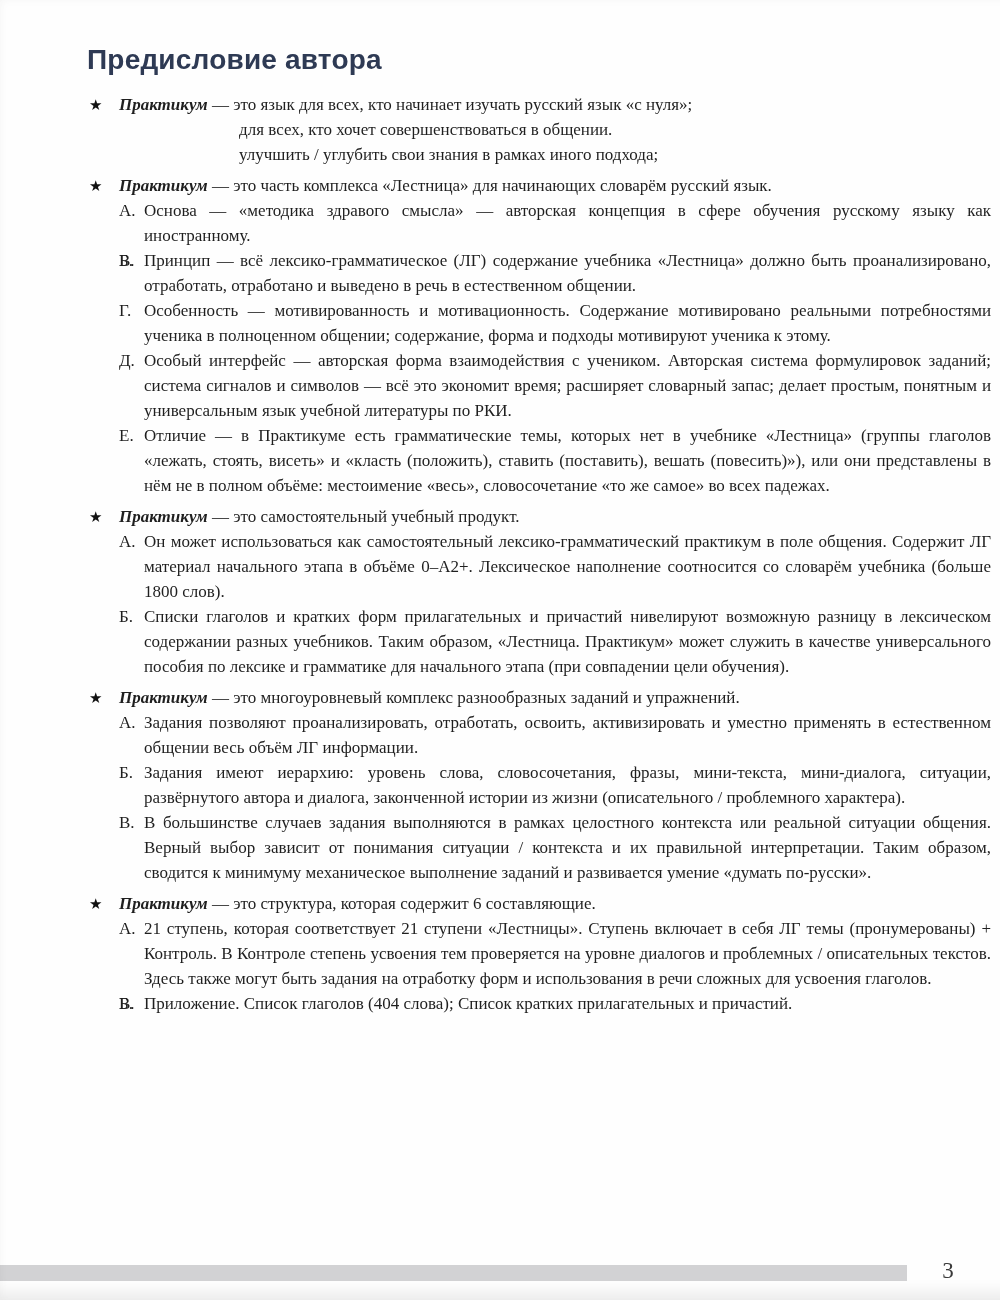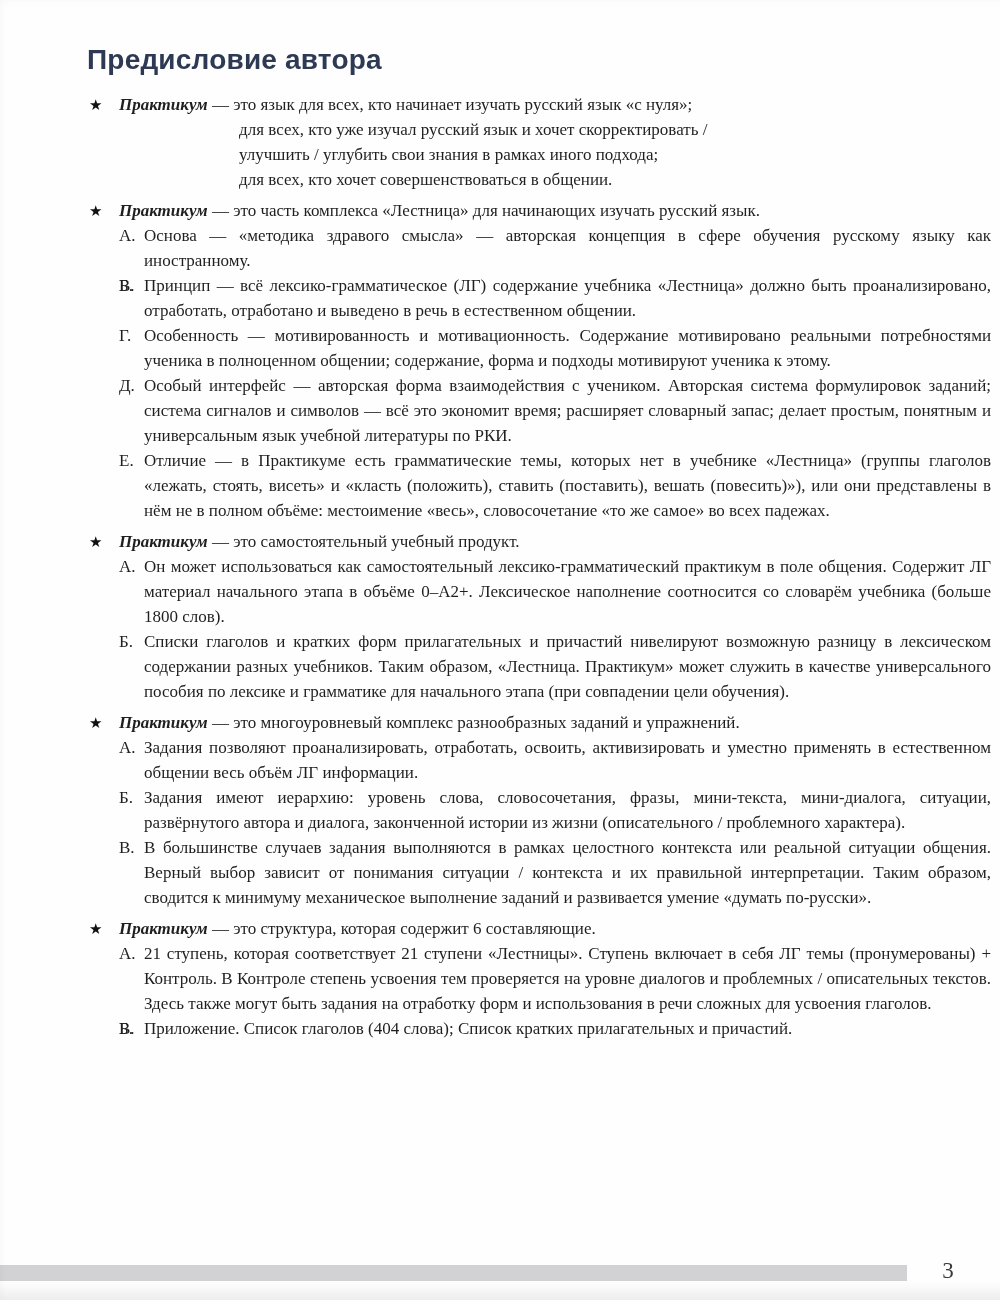--- a/index.html
+++ b/index.html
@@ -69,26 +69,25 @@
   }
 </style>
 </head>
 <body>
 
 <div class="page">
   <h1 class="title">Предисловие автора</h1>
   <div class="content" id="sections">
       <div class="section">
         <div class="lead"><span class="star">★</span><span class="lead-bold">Практикум</span><span class="lead-rest"> — это язык для всех, кто начинает изучать русский язык «с нуля»;</span></div>
-        <div class="hang">для всех, кто уже изучал русский язык и хочет скорректировать /</div>
+        <div class="hang">для всех, кто хочет совершенствоваться в общении.</div>
         <div class="hang">улучшить / углубить свои знания в рамках иного подхода;</div>
-        <div class="hang">для всех, кто хочет совершенствоваться в общении.</div>
       </div>
       <div class="section">
-        <div class="lead"><span class="star">★</span><span class="lead-bold">Практикум</span><span class="lead-rest"> — это часть комплекса «Лестница» для начинающих изучать русский язык.</span></div>
+        <div class="lead"><span class="star">★</span><span class="lead-bold">Практикум</span><span class="lead-rest"> — это часть комплекса «Лестница» для начинающих словарём русский язык.</span></div>
         <div class="item"><span class="letter">А.</span><span class="itext">Основа — «методика здравого смысла» — авторская концепция в сфере обучения русскому языку как иностранному.</span></div>
         <div class="item"><span class="letter">Б.</span></div>
         <div class="item"><span class="letter">В.</span><span class="itext">Принцип — всё лексико-грамматическое (ЛГ) содержание учебника «Лестница» должно быть проанализировано, отработать, отработано и выведено в речь в естественном общении.</span></div>
         <div class="item"><span class="letter">Г.</span><span class="itext">Особенность — мотивированность и мотивационность. Содержание мотивировано реальными потребностями ученика в полноценном общении; содержание, форма и подходы мотивируют ученика к этому.</span></div>
         <div class="item"><span class="letter">Д.</span><span class="itext">Особый интерфейс — авторская форма взаимодействия с учеником. Авторская система формулировок заданий; система сигналов и символов — всё это экономит время; расширяет словарный запас; делает простым, понятным и универсальным язык учебной литературы по РКИ.</span></div>
         <div class="item"><span class="letter">Е.</span><span class="itext">Отличие — в Практикуме есть грамматические темы, которых нет в учебнике «Лестница» (группы глаголов «лежать, стоять, висеть» и «класть (положить), ставить (поставить), вешать (повесить)»), или они представлены в нём не в полном объёме: местоимение «весь», словосочетание «то же самое» во всех падежах.</span></div>
       </div>
       <div class="section">
         <div class="lead"><span class="star">★</span><span class="lead-bold">Практикум</span><span class="lead-rest"> — это самостоятельный учебный продукт.</span></div>
         <div class="item"><span class="letter">А.</span><span class="itext">Он может использоваться как самостоятельный лексико-грамматический практикум в поле общения. Содержит ЛГ материал начального этапа в объёме 0–А2+. Лексическое наполнение соотносится со словарём учебника (больше 1800 слов).</span></div>

